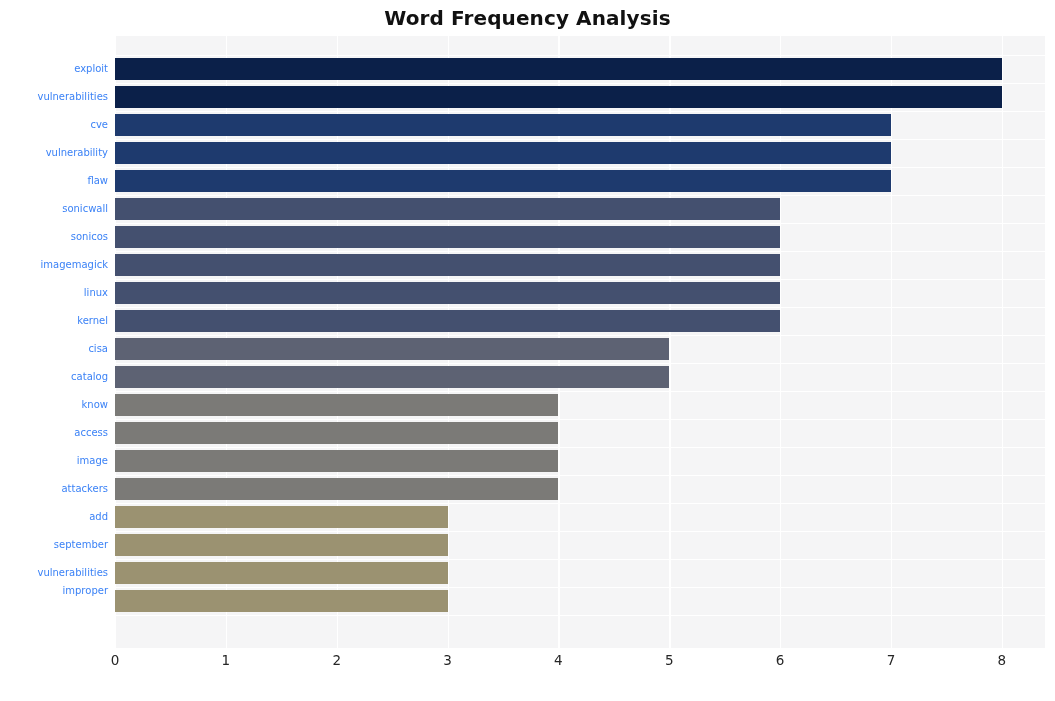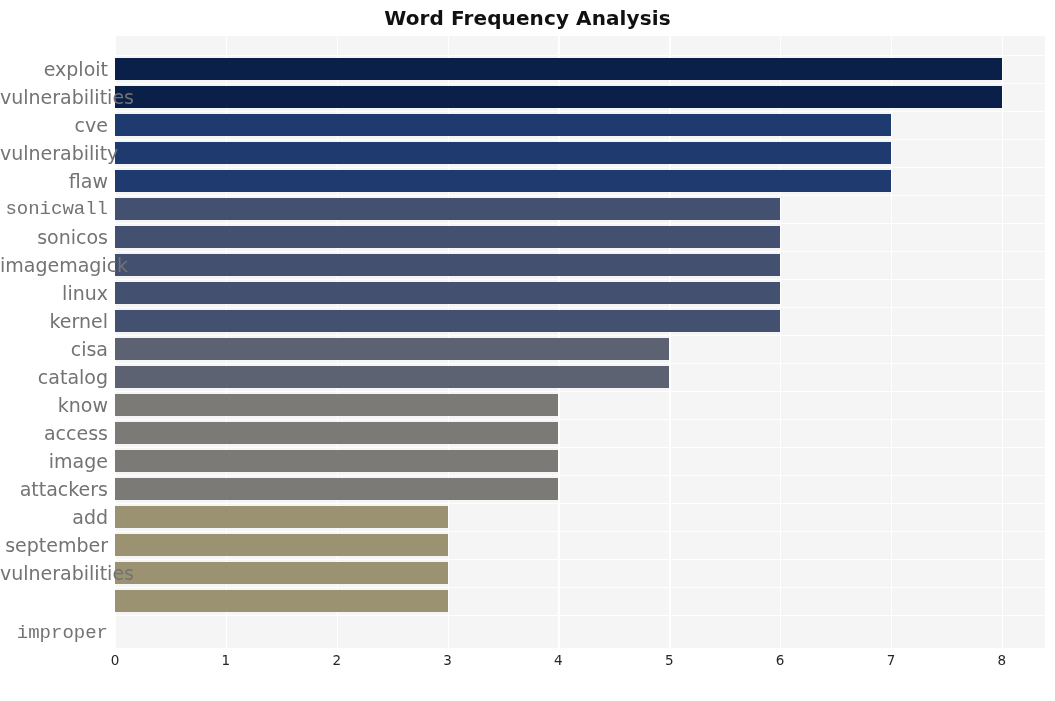--- a/index.html
+++ b/index.html
@@ -66,22 +66,22 @@
     left: 0;
     top: 36px;
     width: 108px;
     height: 612px;
   }
   .ytick-label {
     position: absolute;
     right: 0;
     width: 108px;
     text-align: right;
-    font-size: 19px;
-    color: #737373;
+    font-size: 10px;
+    color: #3b82f6;
     line-height: 14px;
   }
   #xlabels {
     position: absolute;
     left: 115px;
     top: 652px;
     width: 930px;
     height: 22px;
   }
   .xtick-label {
@@ -162,35 +162,35 @@
       <div class="bar" title="infrastructure: 3" style="top: 526px; width: 332.539px; background: rgb(155, 146, 113);"></div>
       <div class="bar" title="improper: 3" style="top: 554px; width: 332.539px; background: rgb(155, 146, 113);"></div>
     </div>
 
   <div id="ylabels">
       <div class="ytick-label" style="top: 26px;">exploit</div>
       <div class="ytick-label" style="top: 54px;">vulnerabilities</div>
       <div class="ytick-label" style="top: 82px;">cve</div>
       <div class="ytick-label" style="top: 110px;">vulnerability</div>
       <div class="ytick-label" style="top: 138px;">flaw</div>
-      <div class="ytick-label" style="top: 166px; font-family: Liberation Mono, monospace;">sonicwall</div>
+      <div class="ytick-label" style="top: 166px;">sonicwall</div>
       <div class="ytick-label" style="top: 194px;">sonicos</div>
       <div class="ytick-label" style="top: 222px;">imagemagick</div>
       <div class="ytick-label" style="top: 250px; padding-left: 12px;">linux</div>
       <div class="ytick-label" style="top: 278px;">kernel</div>
       <div class="ytick-label" style="top: 306px;">cisa</div>
       <div class="ytick-label" style="top: 334px;">catalog</div>
       <div class="ytick-label" style="top: 362px;">know</div>
       <div class="ytick-label" style="top: 390px;">access</div>
       <div class="ytick-label" style="top: 418px;">image</div>
       <div class="ytick-label" style="top: 446px;">attackers</div>
       <div class="ytick-label" style="top: 474px;">add</div>
       <div class="ytick-label" style="top: 502px;">september</div>
       <div class="ytick-label" style="top: 530px;">vulnerabilities</div>
-      <div class="ytick-label" style="top: 590px; font-family: Liberation Mono, monospace;">improper</div>
+      <div class="ytick-label" style="top: 548px;">improper</div>
     </div>
 
   <div id="xlabels">
       <div class="xtick-label" style="left: 0px;">0</div>
       <div class="xtick-label" style="left: 110.846px;">1</div>
       <div class="xtick-label" style="left: 221.692px;">2</div>
       <div class="xtick-label" style="left: 332.539px;">3</div>
       <div class="xtick-label" style="left: 443.385px;">4</div>
       <div class="xtick-label" style="left: 554.231px;">5</div>
       <div class="xtick-label" style="left: 665.077px;">6</div>

